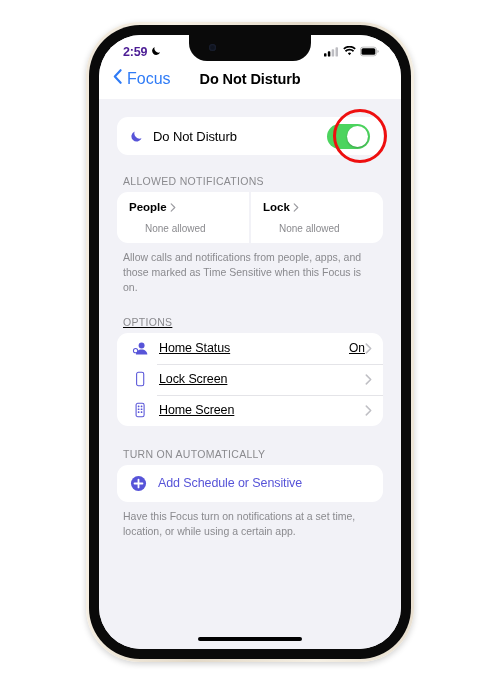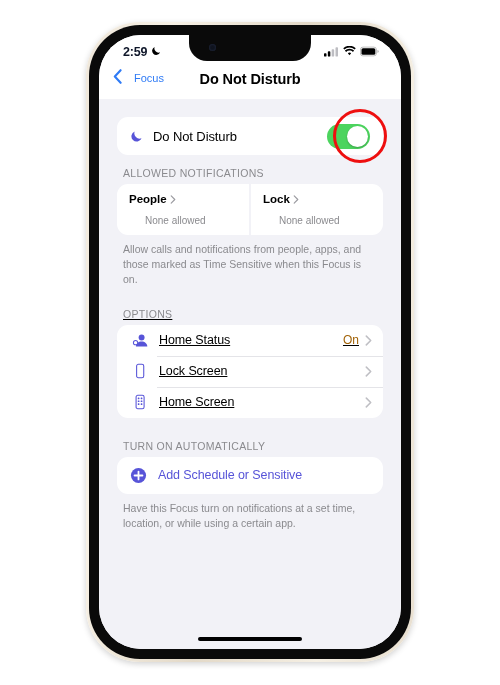--- a/index.html
+++ b/index.html
@@ -82,21 +82,21 @@
     box-sizing: border-box;
     background: #ffffff;
     z-index: 10;
   }
   .status-left {
     display: flex;
     align-items: center;
     gap: 4px;
     font-size: 12.5px;
     font-weight: bold;
-    color: #0f172a;
+    color: #4c1d95;
     letter-spacing: -0.2px;
   }
   .status-right {
     display: flex;
     align-items: center;
     gap: 4px;
   }
 
   
   #nav-bar {
@@ -107,23 +107,23 @@
     height: 34px;
     background: #ffffff;
     z-index: 9;
   }
   #nav-back {
     position: absolute;
     left: 14px;
     top: 4px;
     display: flex;
     align-items: center;
-    gap: 12px;
+    gap: 5px;
     color: #2f7bf6;
-    font-size: 11px;
+    font-size: 16px;
   }
   #nav-title {
     position: absolute;
     left: 0;
     right: 0;
     top: 6px;
     text-align: center;
     font-size: 14.5px;
     font-weight: bold;
     color: #000;
@@ -203,21 +203,21 @@
     width: 54px;
     height: 54px;
     border: 3px solid #ee0f0f;
     border-radius: 50%;
     box-sizing: border-box;
     pointer-events: none;
     z-index: 30;
   }
 
   
-  #allowed-section { margin-top: 12px; }
+  #allowed-section { margin-top: 20px; }
   #allowed-cards {
     display: flex;
     gap: 2px;
   }
   .allowed-card {
     flex: 1;
     background: #ffffff;
     height: 51px;
     padding: 9px 12px 0 12px;
     box-sizing: border-box;
@@ -271,22 +271,21 @@
     margin-right: 9px;
   }
   .opt-label {
     flex: 1;
     font-size: 12.5px;
     color: #000;
     letter-spacing: -0.1px;
   }
   .opt-value {
     font-size: 12px;
-    color: #a16207;
-    margin-right: 6px;
+    color: #000000;
   }
 
   
   #auto-section { margin-top: 22px; }
   #add-schedule-row {
     display: flex;
     align-items: center;
     height: 37px;
     padding: 0 13px;
     box-sizing: border-box;

